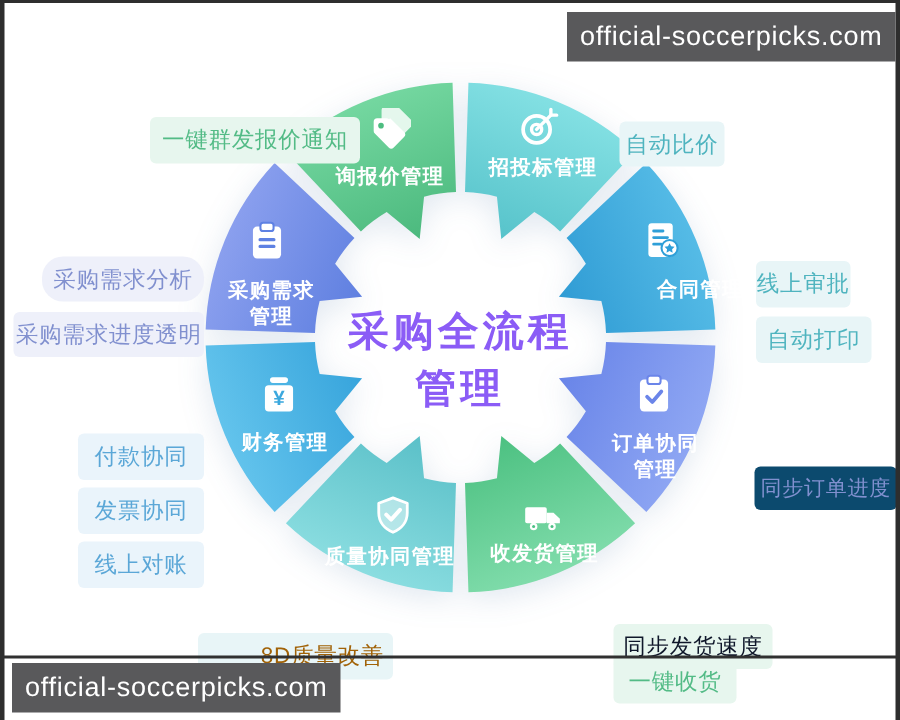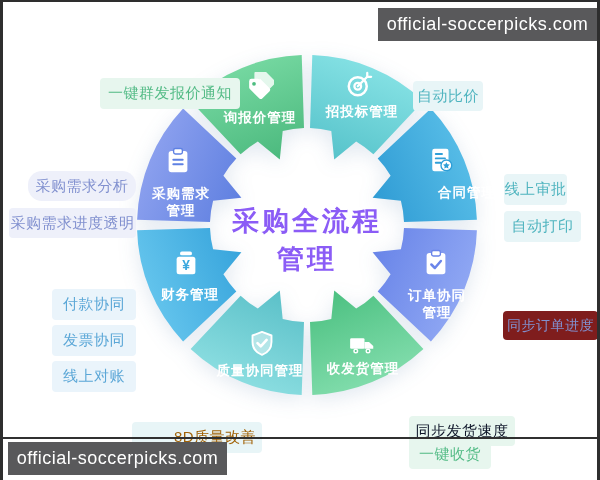--- a/index.html
+++ b/index.html
@@ -165,21 +165,21 @@
   <div class="pill" style="left: 100px; top: 46px; width: 140px; height: 31px; background: rgb(231, 246, 238); color: rgb(83, 187, 134);">一键群发报价通知</div>
   <div class="pill" style="left: 413px; top: 49px; width: 70px; height: 30px; background: rgb(232, 245, 247); color: rgb(79, 180, 191);">自动比价</div>
   <div class="pill" style="left: 28px; top: 139px; width: 108px; height: 30px; background: rgb(238, 240, 250); color: rgb(129, 144, 207); border-radius: 14px;">采购需求分析</div>
   <div class="pill" style="left: 9px; top: 176px; width: 127px; height: 30px; background: rgb(238, 240, 250); color: rgb(129, 144, 207);">采购需求进度透明</div>
   <div class="pill" style="left: 504px; top: 142px; width: 63px; height: 31px; background: rgb(232, 245, 247); color: rgb(79, 180, 191);">线上审批</div>
   <div class="pill" style="left: 504px; top: 179px; width: 77px; height: 31px; background: rgb(232, 245, 247); color: rgb(79, 180, 191);">自动打印</div>
   <div class="pill" style="left: 52px; top: 257px; width: 84px; height: 31px; background: rgb(234, 244, 251); color: rgb(91, 167, 215);">付款协同</div>
   <div class="pill" style="left: 52px; top: 293px; width: 84px; height: 31px; background: rgb(234, 244, 251); color: rgb(91, 167, 215);">发票协同</div>
   <div class="pill" style="left: 52px; top: 329px; width: 84px; height: 31px; background: rgb(234, 244, 251); color: rgb(91, 167, 215);">线上对账</div>
   <div class="pill" style="left: 132px; top: 390px; width: 94px; height: 31px; background: rgb(232, 245, 247); color: #a16207; padding-left: 36px;">8D质量改善</div>
-  <div class="pill pill-small" style="left: 503px; top: 279px; width: 95px; height: 29px; background: #7f1d1d; color: rgb(129, 144, 207);">同步订单进度</div>
+  <div class="pill pill-small" style="left: 503px; top: 279px; width: 95px; height: 29px; background: #0c4a6e; color: rgb(129, 144, 207);">同步订单进度</div>
   <div class="pill" style="left: 409px; top: 384px; width: 106px; height: 30px; background: rgb(231, 246, 238); color: #0f172a;">同步发货速度</div>
   <div class="pill" style="left: 409px; width: 82px; height: 30px; top: 407px; background: rgb(231, 246, 238); color: rgb(83, 187, 134);">一键收货</div>
 
   <div class="divider"></div>
   <div class="edge edge-top"></div>
   <div class="edge edge-left"></div>
   <div class="edge edge-right"></div>
   <div class="watermark wm-top">official-soccerpicks.com</div>
   <div class="watermark wm-bottom">official-soccerpicks.com</div>
 </div>

